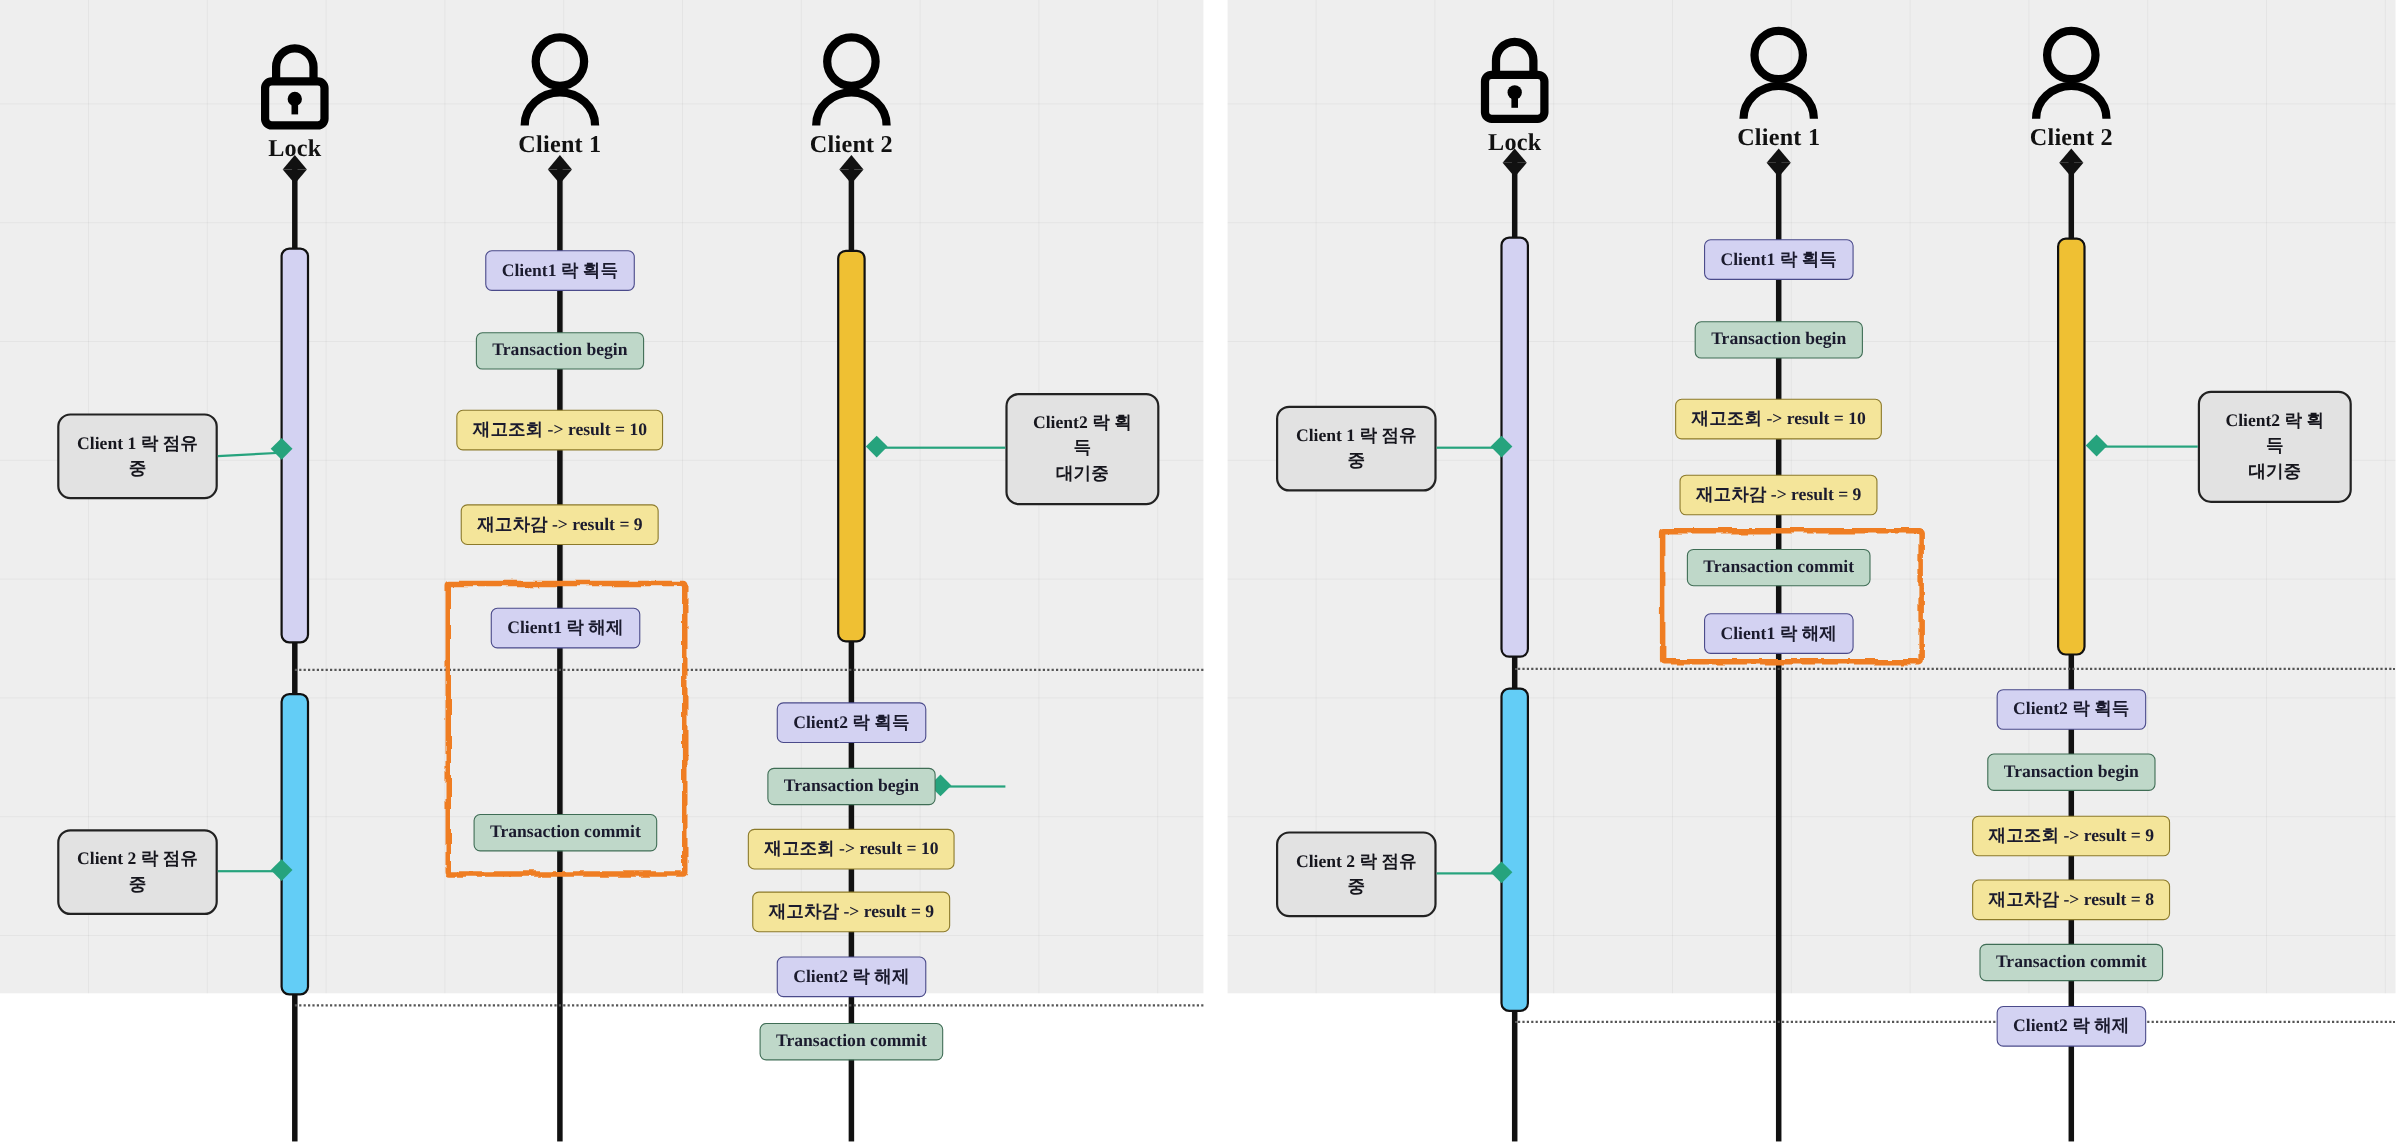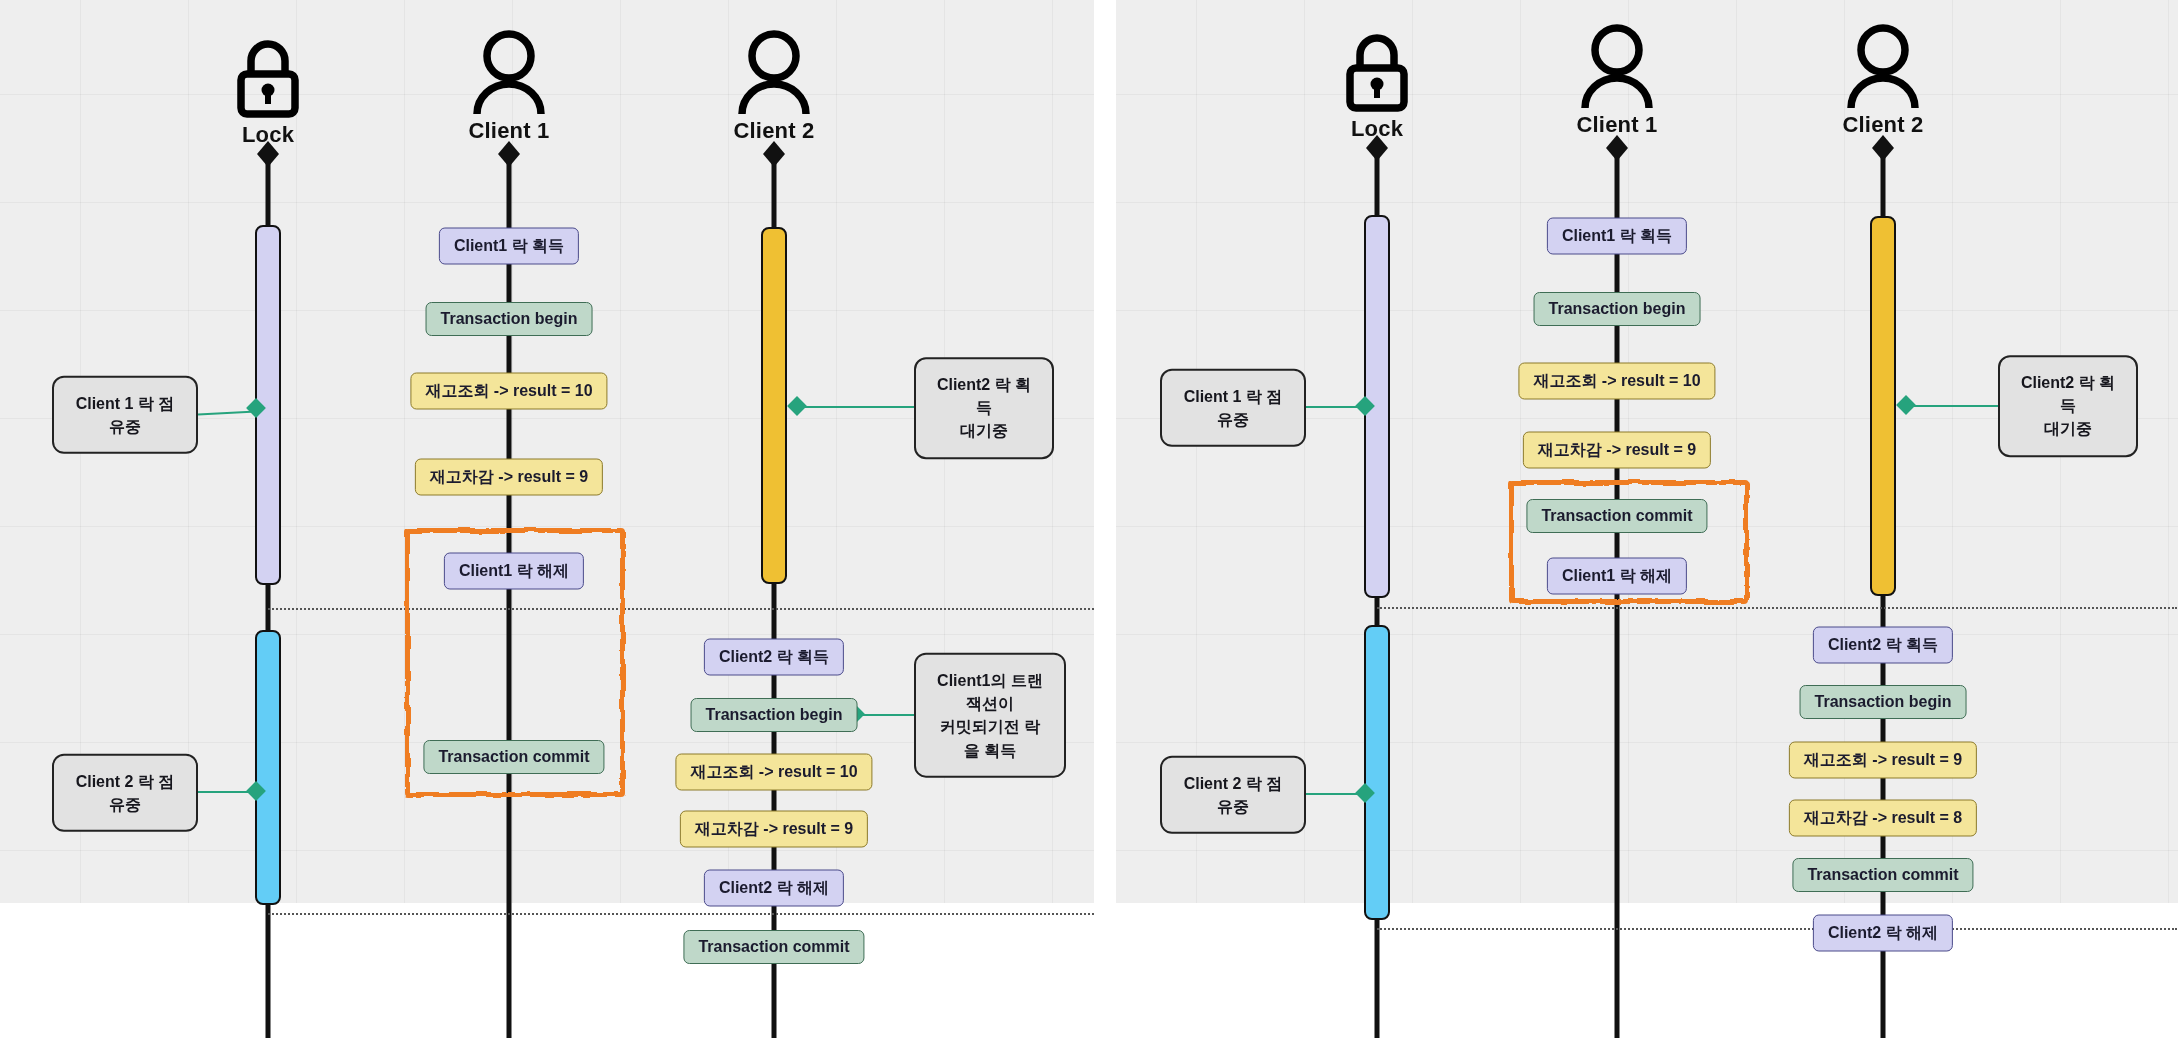--- a/index.html
+++ b/index.html
@@ -3,21 +3,21 @@
 <meta charset="utf-8">
 <style>
   html,body{margin:0;padding:0;background:#ffffff;}
   body{font-family:"Liberation Sans","DejaVu Sans",sans-serif;}
   #stage{position:relative;width:2178px;height:1038px;background:#ffffff;overflow:hidden;}
 
   .panel{position:absolute;top:0;height:903px;background:#eeeeee;
     background-image:
       linear-gradient(to right, rgba(0,0,0,.045) 1px, transparent 1px),
       linear-gradient(to bottom, rgba(0,0,0,.045) 1px, transparent 1px);
-    background-size:108px 108px;background-position:-28px -14px;}
+    background-size:108px 108px;background-position:-28px -14px;font-family:Liberation Serif, serif;}
   #panel-left{left:0;width:1094px;}
   #panel-right{left:1116px;width:1062px;}
 
   
   .lifeline{position:absolute;width:5px;background:#111111;transform:translateX(-50%);}
   .head-diamond{position:absolute;width:0;height:0;transform:translateX(-50%);
     border-left:11px solid transparent;border-right:11px solid transparent;
     border-bottom:13px solid #111111;}
   .head-diamond:after{content:"";position:absolute;left:-11px;top:13px;width:0;height:0;
     border-left:11px solid transparent;border-right:11px solid transparent;
@@ -131,22 +131,20 @@
 
     <div class="sep" style="left:268px;top:608px;width:826px;"></div>
     <div class="sep" style="left:268px;top:913px;width:826px;"></div>
 
     <div class="frame" style="left:405px;top:528px;width:220px;height:269px;"></div>
 
     <div class="note" style="left:125px;top:415px;width:146px;">Client 1 락 점유중</div>
     <div class="note" style="left:125px;top:793px;width:146px;">Client 2 락 점유중</div>
     <div class="note" style="left:984px;top:408px;width:140px;">Client2 락 획득
 대기중</div>
-    <div class="note" style="left:990px;top:715px;width:152px;">Client1의 트랜잭션이
-커밋되기전 락을 획득</div>
 
     <div class="connector" style="left:198px;top:412px;width:62px;transform:rotate(-3deg);"></div>
     <div class="conn-diamond" style="left:256px;top:408px;"></div>
     <div class="connector" style="left:198px;top:791px;width:62px;"></div>
     <div class="conn-diamond" style="left:256px;top:791px;"></div>
     <div class="connector" style="left:798px;top:406px;width:116px;"></div>
     <div class="conn-diamond" style="left:797px;top:406px;"></div>
     <div class="connector" style="left:854px;top:714px;width:60px;"></div>
     <div class="conn-diamond" style="left:855px;top:714px;"></div>
 

